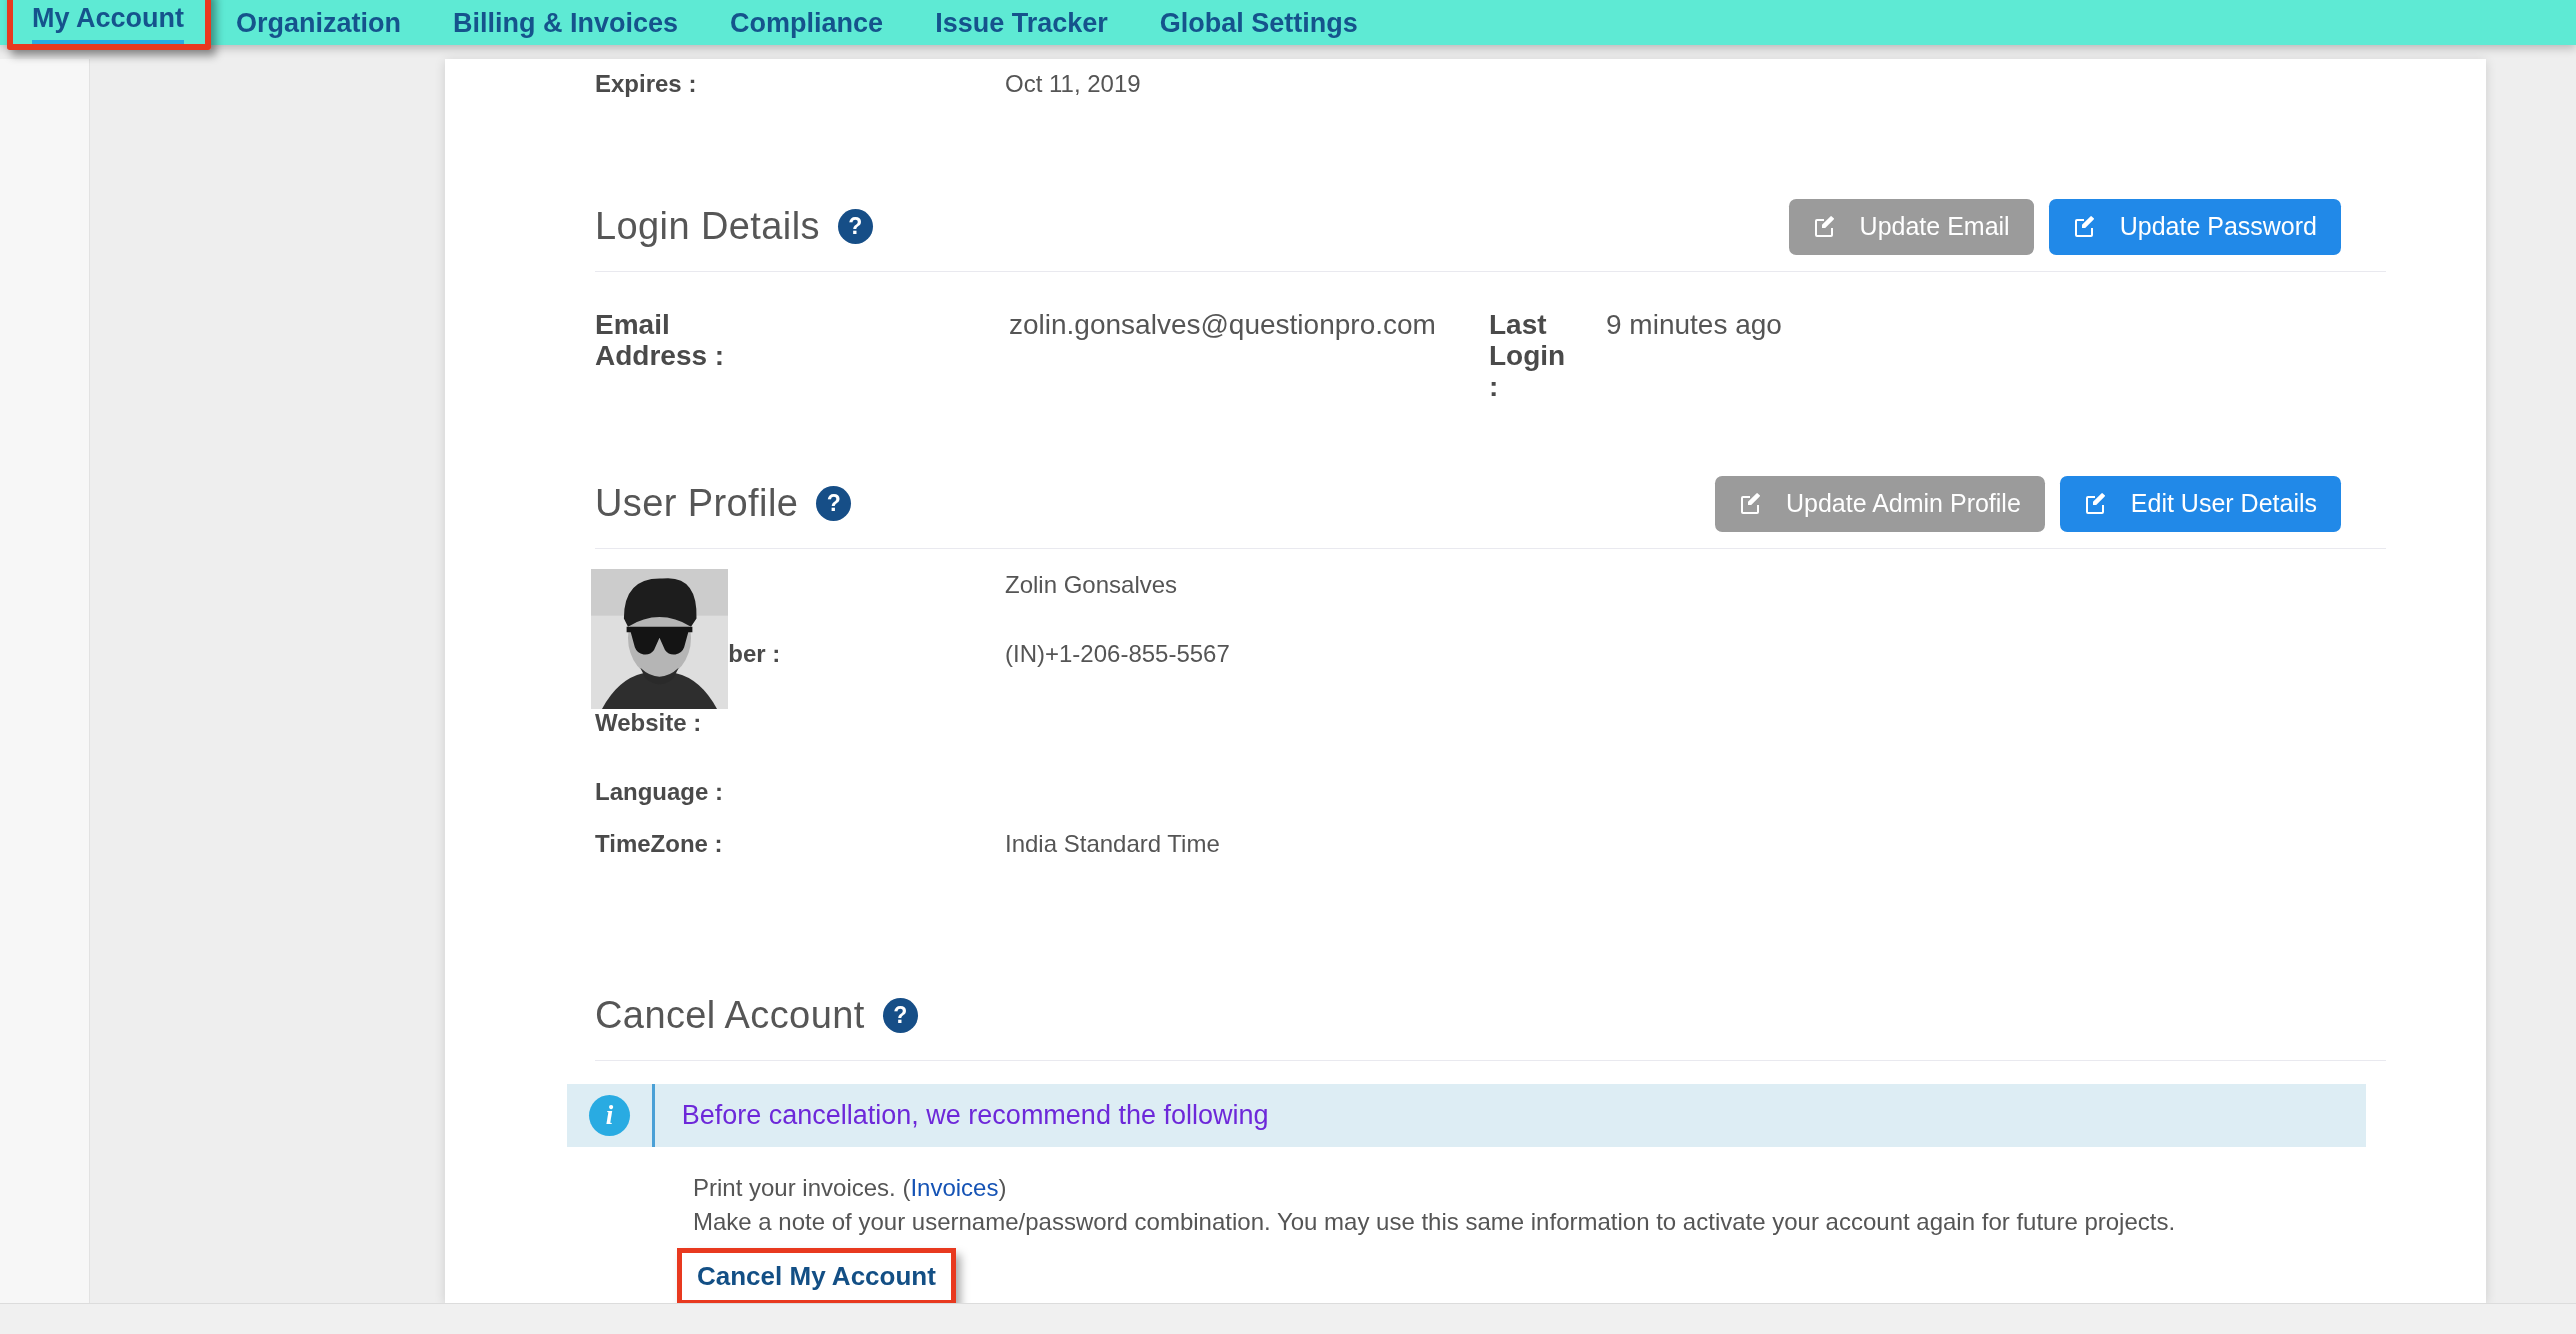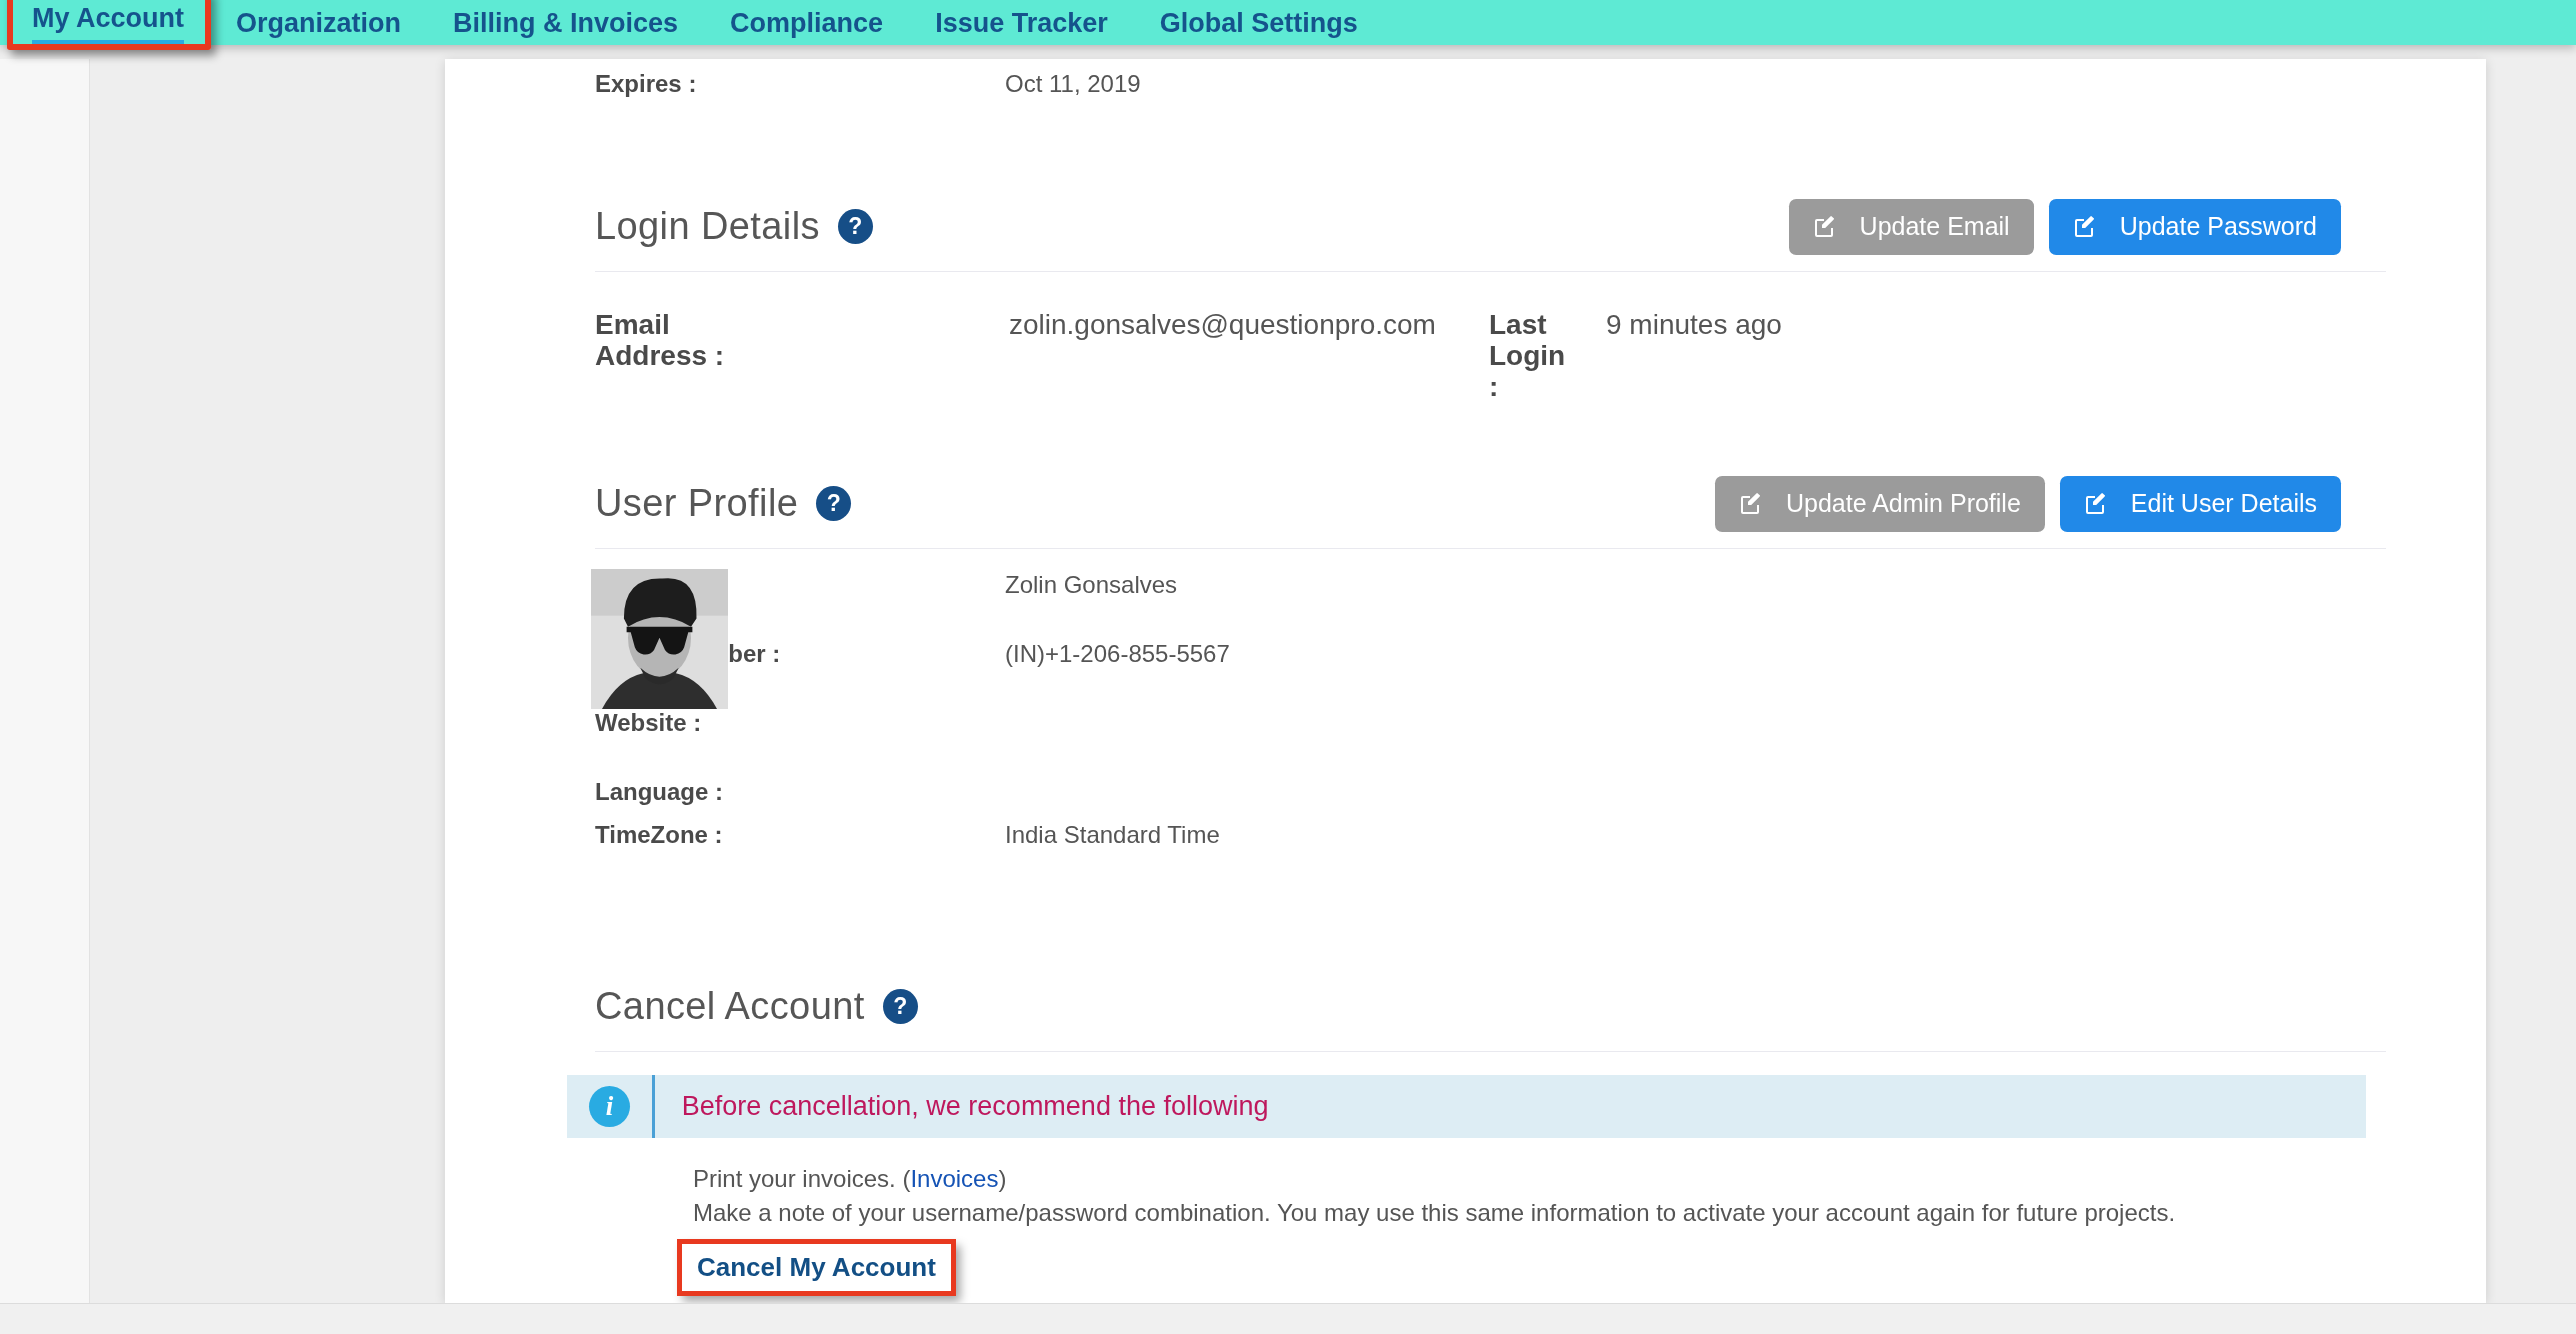--- a/index.html
+++ b/index.html
@@ -80,42 +80,42 @@
   }
 
   
   .sec-login { margin-top:99px; }
   .sec-profile { margin-top:73px; }
   .sec-cancel { margin-top:128px; }
 
   .profile-body { position:relative; padding-top:20px; }
   .profile-photo { position:absolute; left:-3.6px; top:20px; width:137px; height:140px; }
   .profile-row { margin-bottom:38px; }
-  .lang-row { margin-bottom:12px; }
+  .lang-row { margin-bottom:21px; }
   .lang-select {
     display:inline-flex; align-items:center; gap:13.4px; background:#fff;
     border:1.8px solid #d2d2d2; border-radius:5.4px; padding:6.3px 13.4px;
     font-family:"Liberation Sans", sans-serif; font-size:23px; color:#333; cursor:pointer;
     margin-top:-7.2px;
   }
   .caret { font-size:18px; color:#222; }
 
   
   .info-banner {
     margin-left:-28px; width:1799px; height:63px; margin-top:23px;
     background:#ddedf4; display:flex; align-items:stretch;
   }
   .info-icon-wrap { width:85px; display:flex; align-items:center; justify-content:center; }
   .info-icon {
     width:41px; height:41px; border-radius:50%; background:#29abe2;
     color:#fff; display:flex; align-items:center; justify-content:center;
     font-family:"Liberation Serif", serif; font-style:italic; font-weight:700; font-size:27px;
   }
   .info-vline { width:2.7px; background:#4aa0d6; }
-  .info-text { display:flex; align-items:center; margin-left:27px; font-size:27px; color:#be185d; }
+  .info-text { display:flex; align-items:center; margin-left:27px; font-size:27px; color:#6d28d9; }
 
   .cancel-lines { margin-left:98px; margin-top:24px; font-size:24px; line-height:34px; color:#555; }
   .invoices-link { color:#1553b5; text-decoration:none; cursor:pointer; }
   .cancel-box {
     display:inline-block; margin-left:82px; margin-top:9px;
     border:5.4px solid #e8391f; background:#fff; padding:8px 15px;
     box-shadow:4.5px 6.3px 9px rgba(0,0,0,0.35);
   }
   .cancel-link { font-size:26px; font-weight:700; color:#134f85; text-decoration:none; cursor:pointer; white-space:nowrap; }
 </style>

